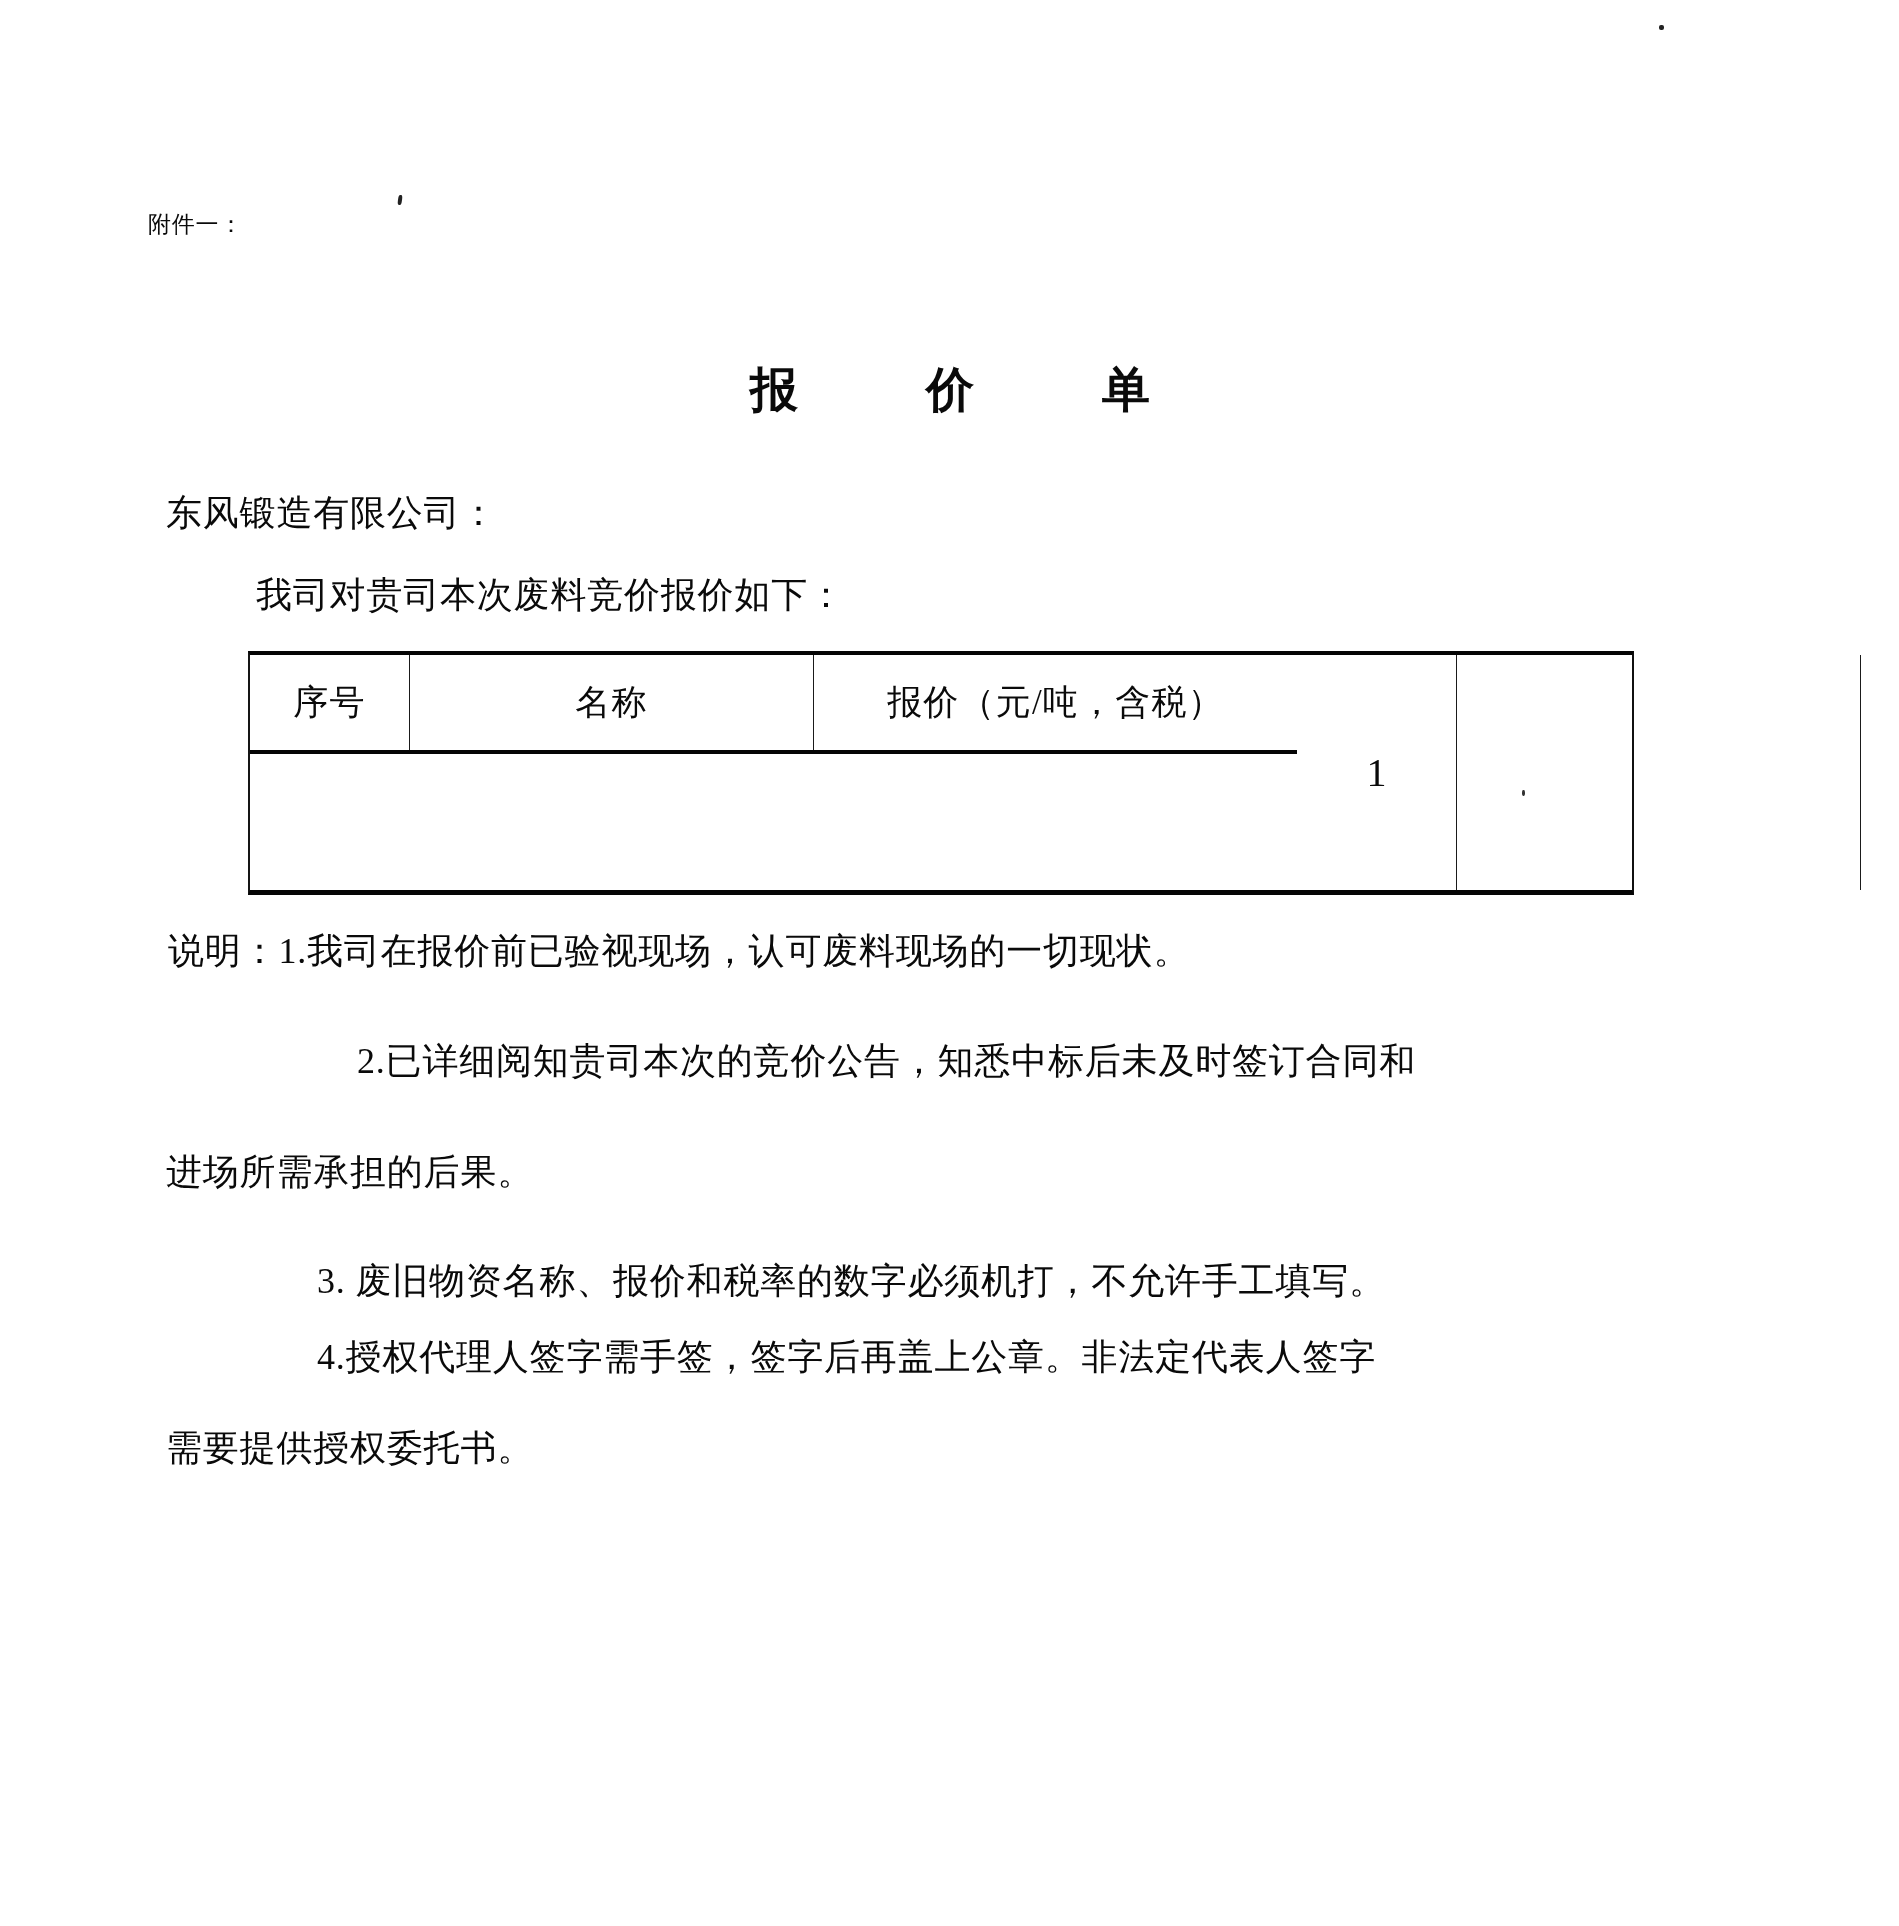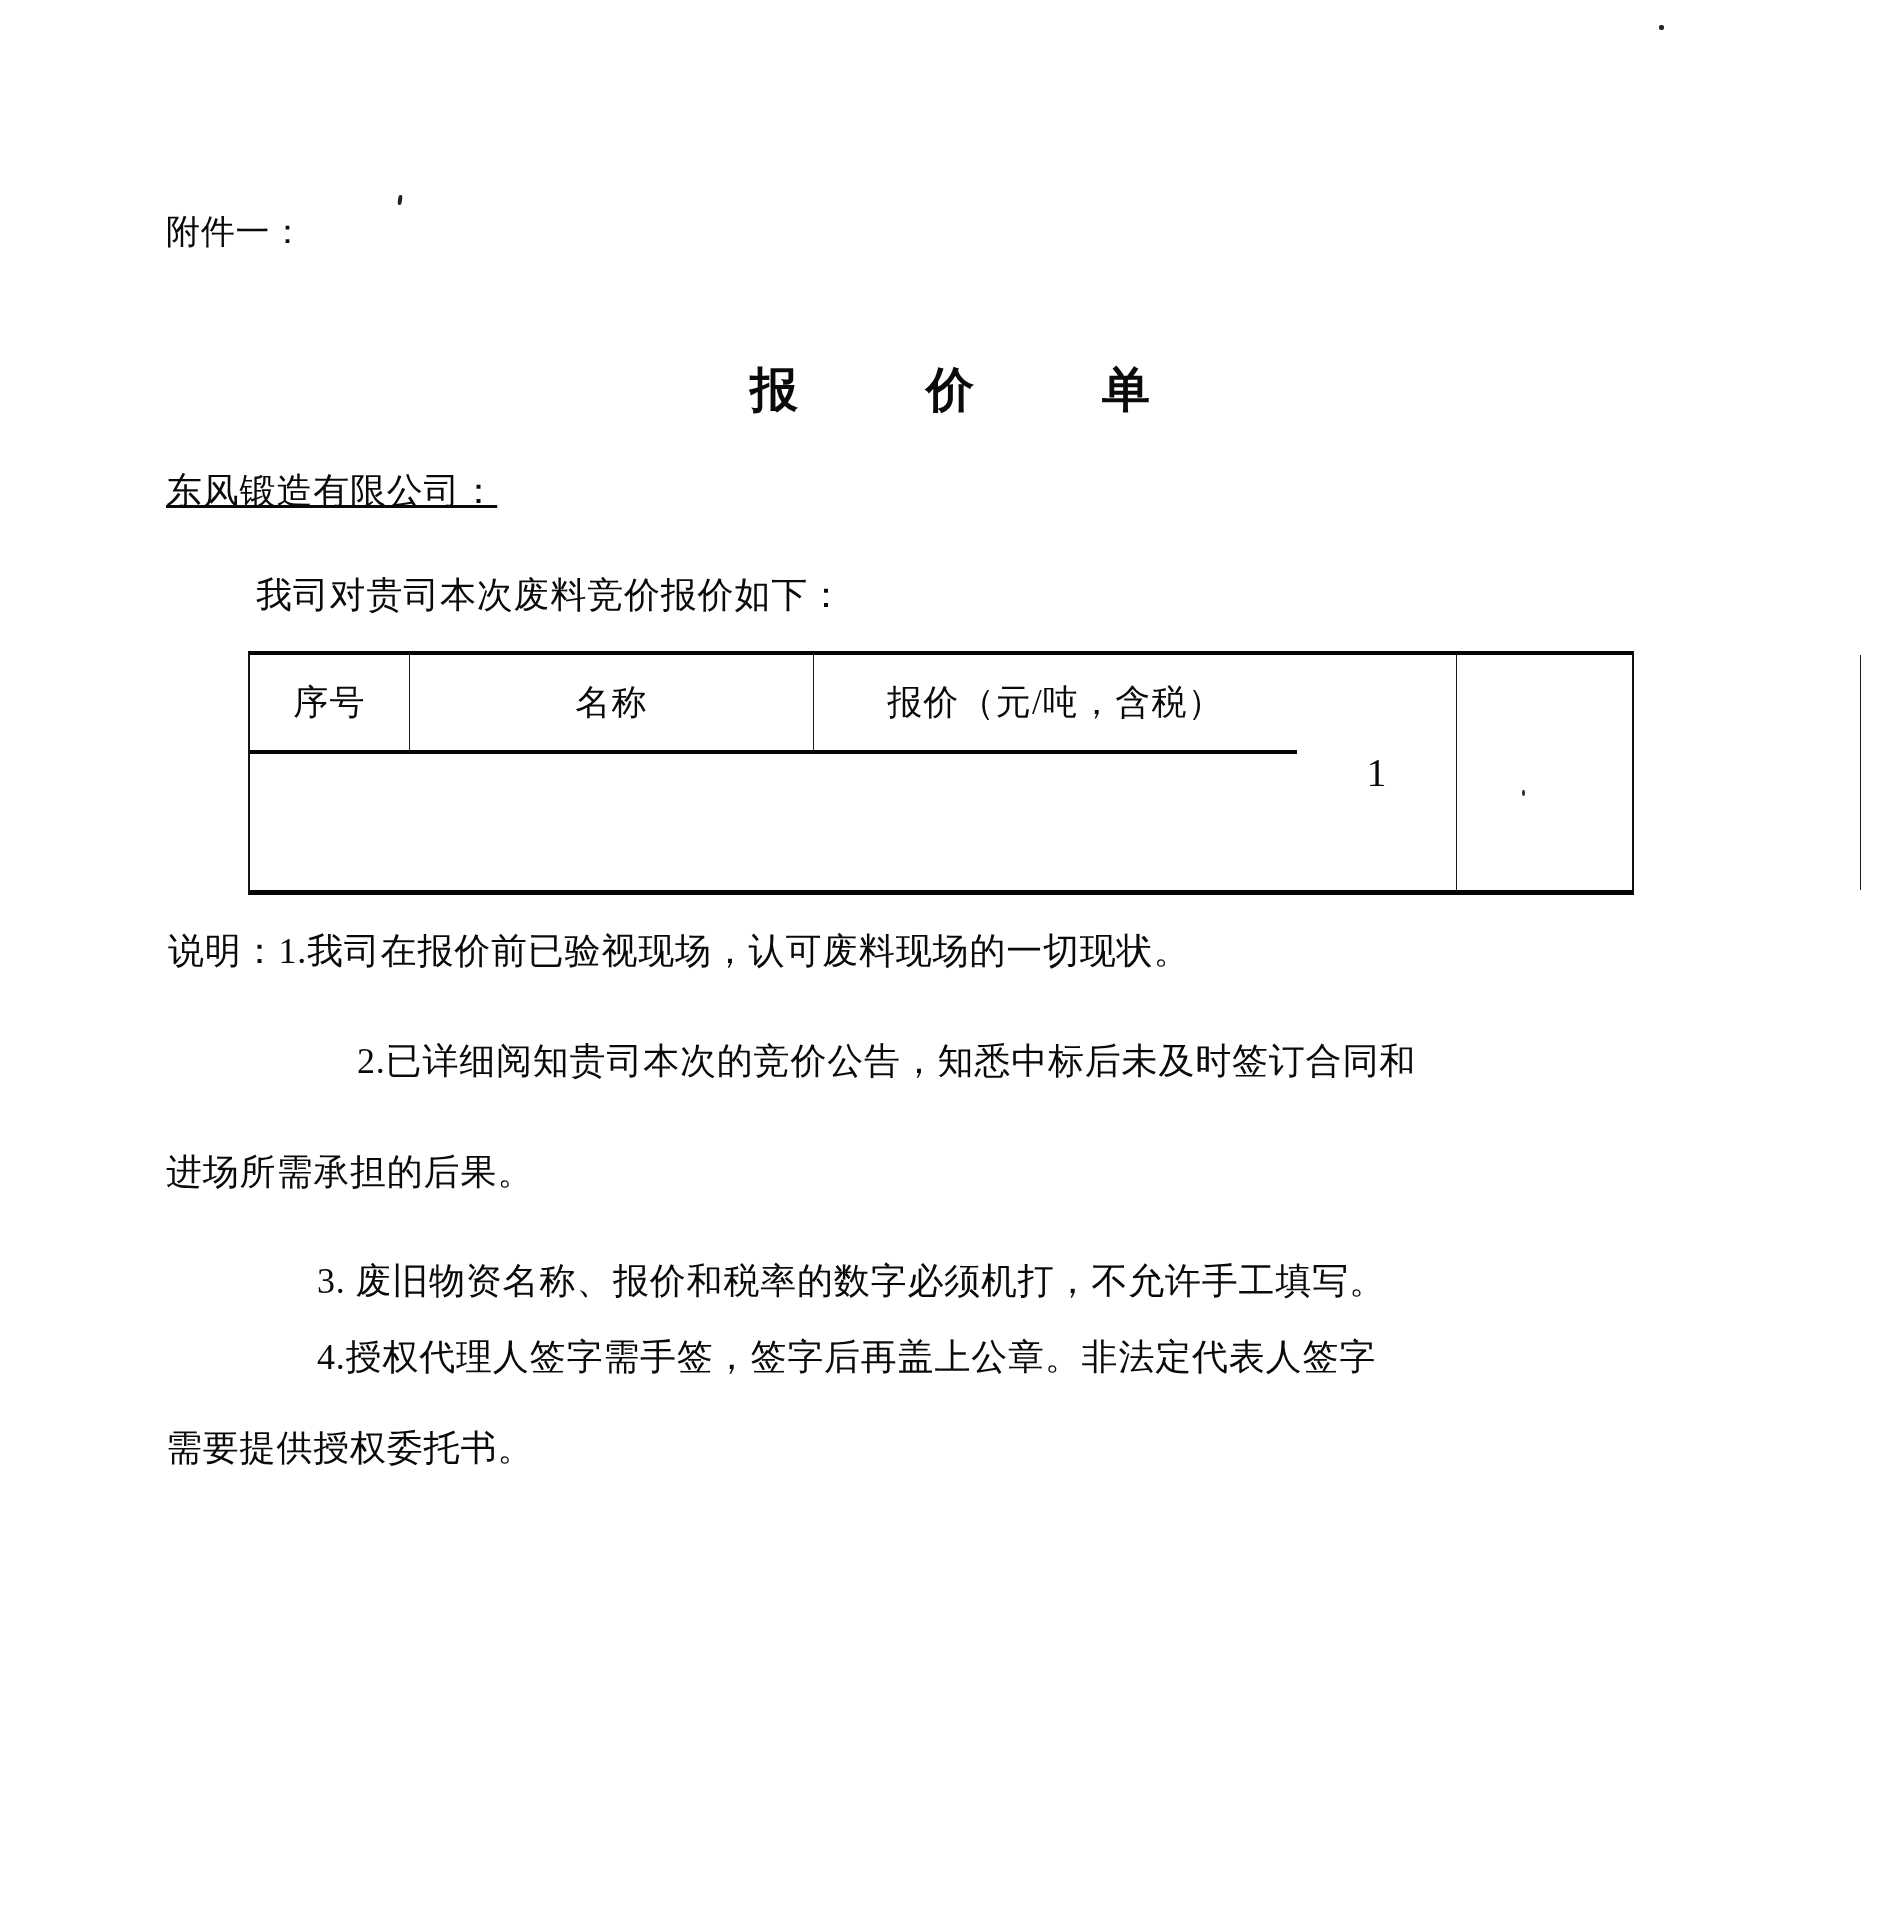--- a/index.html
+++ b/index.html
@@ -17,34 +17,34 @@
     color: #0a0a0a;
   }
   .abs { position: absolute; }
   .txt {
     font-size: 36px;
     line-height: 1.25;
     white-space: nowrap;
     letter-spacing: 0.8px;
   }
   #attachment-label {
-    left: 166px; top: 211px;
-    font-size: 34px;
+    left: 148px; top: 211px;
+    font-size: 23px;
   }
   #doc-title {
     left: 0; top: 358px;
     width: 1900px;
     text-align: center;
     font-size: 48px;
     font-weight: bold;
     letter-spacing: 58px;
     margin: 0;
     text-indent: 58px; 
   }
-  #recipient { left: 166px; top: 469px; text-decoration: underline; }
+  #recipient { left: 166px; top: 491px; }
   #intro     { left: 256px; top: 573px; }
 
   
   #quote-table {
     left: 248px; top: 651px;
     width: 1386px; height: 244px;
     border-top: 4.2px solid #050505;
     border-bottom: 5.4px solid #050505;
     border-left: 2.3px solid #151515;
     border-right: 2.3px solid #101010;

